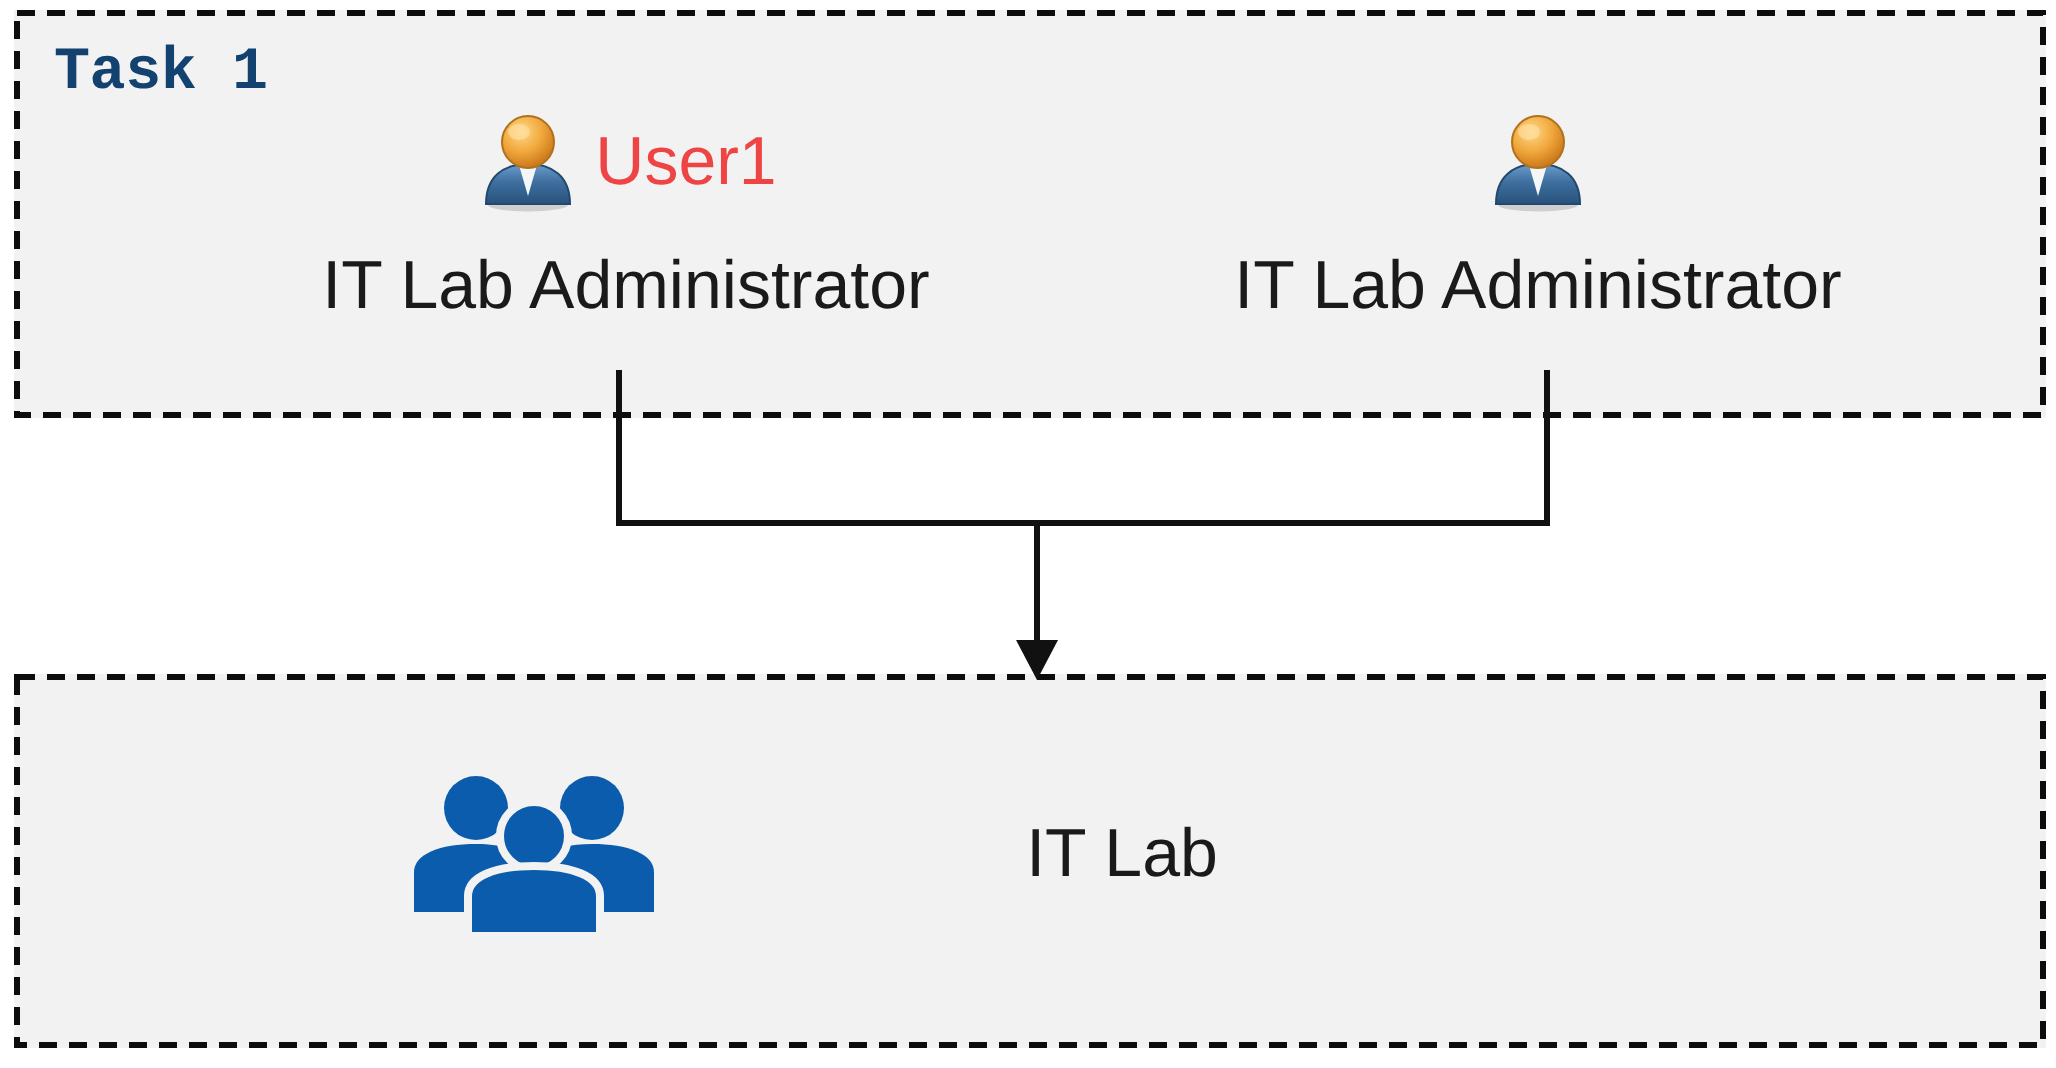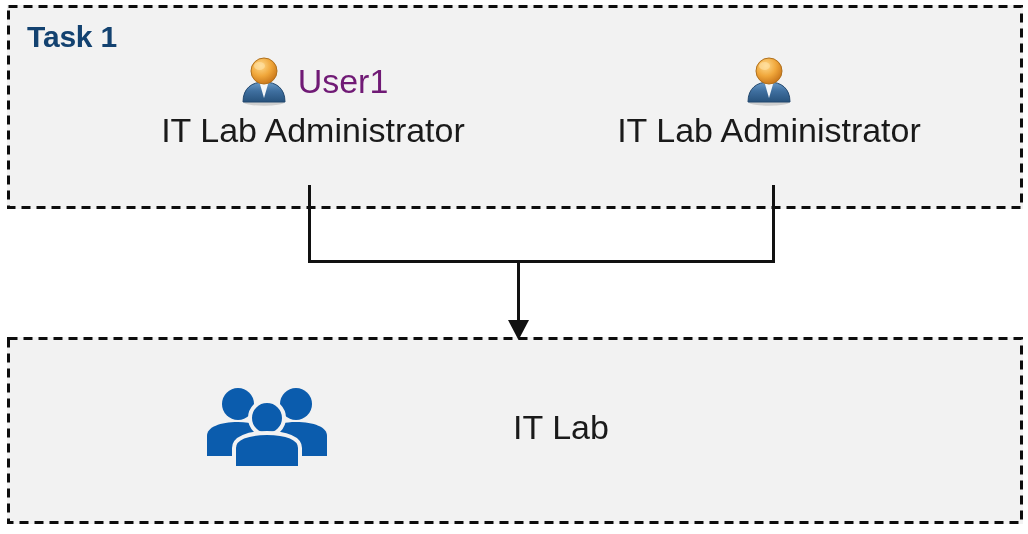--- a/index.html
+++ b/index.html
@@ -46,21 +46,21 @@
   #task2-box {
     left: 7px;
     top: 337px;
     width: 1016px;
     height: 187px;
   }
 
   
   .task-label {
     position: absolute;
-    font-family: Liberation Sans, sans-serif;
+    font-family: Liberation Mono, monospace;
     font-weight: bold;
     font-size: 30px;
     line-height: 1;
     color: #134270;
     letter-spacing: -0.2px;
     white-space: nowrap;
   }
   #task1-label { left: 27px; top: 22px; }
   #task2-label { left: 36px; top: 374px; }
 
@@ -70,32 +70,32 @@
   }
   .person .row-top {
     display: flex;
     align-items: center;
     justify-content: center;
     gap: 8px;
     height: 58px;
   }
   .person .person-name {
     font-size: 34px;
-    color: #701a75;
+    color: #ef4444;
     line-height: 1;
     white-space: nowrap;
     font-family: "Liberation Sans", sans-serif;
   }
   .person .person-role {
     font-size: 34px;
     color: #1a1a1a;
     line-height: 1;
     white-space: nowrap;
     text-align: center;
-    margin-top: 3px;
+    margin-top: 16px;
     font-family: "Liberation Sans", sans-serif;
   }
   #person-user1 { left: 133px; top: 52px; width: 360px; }
   #person-guest { left: 584px; top: 52px; width: 370px; }
 
   .user-avatar { flex: 0 0 auto; display: block; }
 
   
   #group-entry {
     position: absolute;

